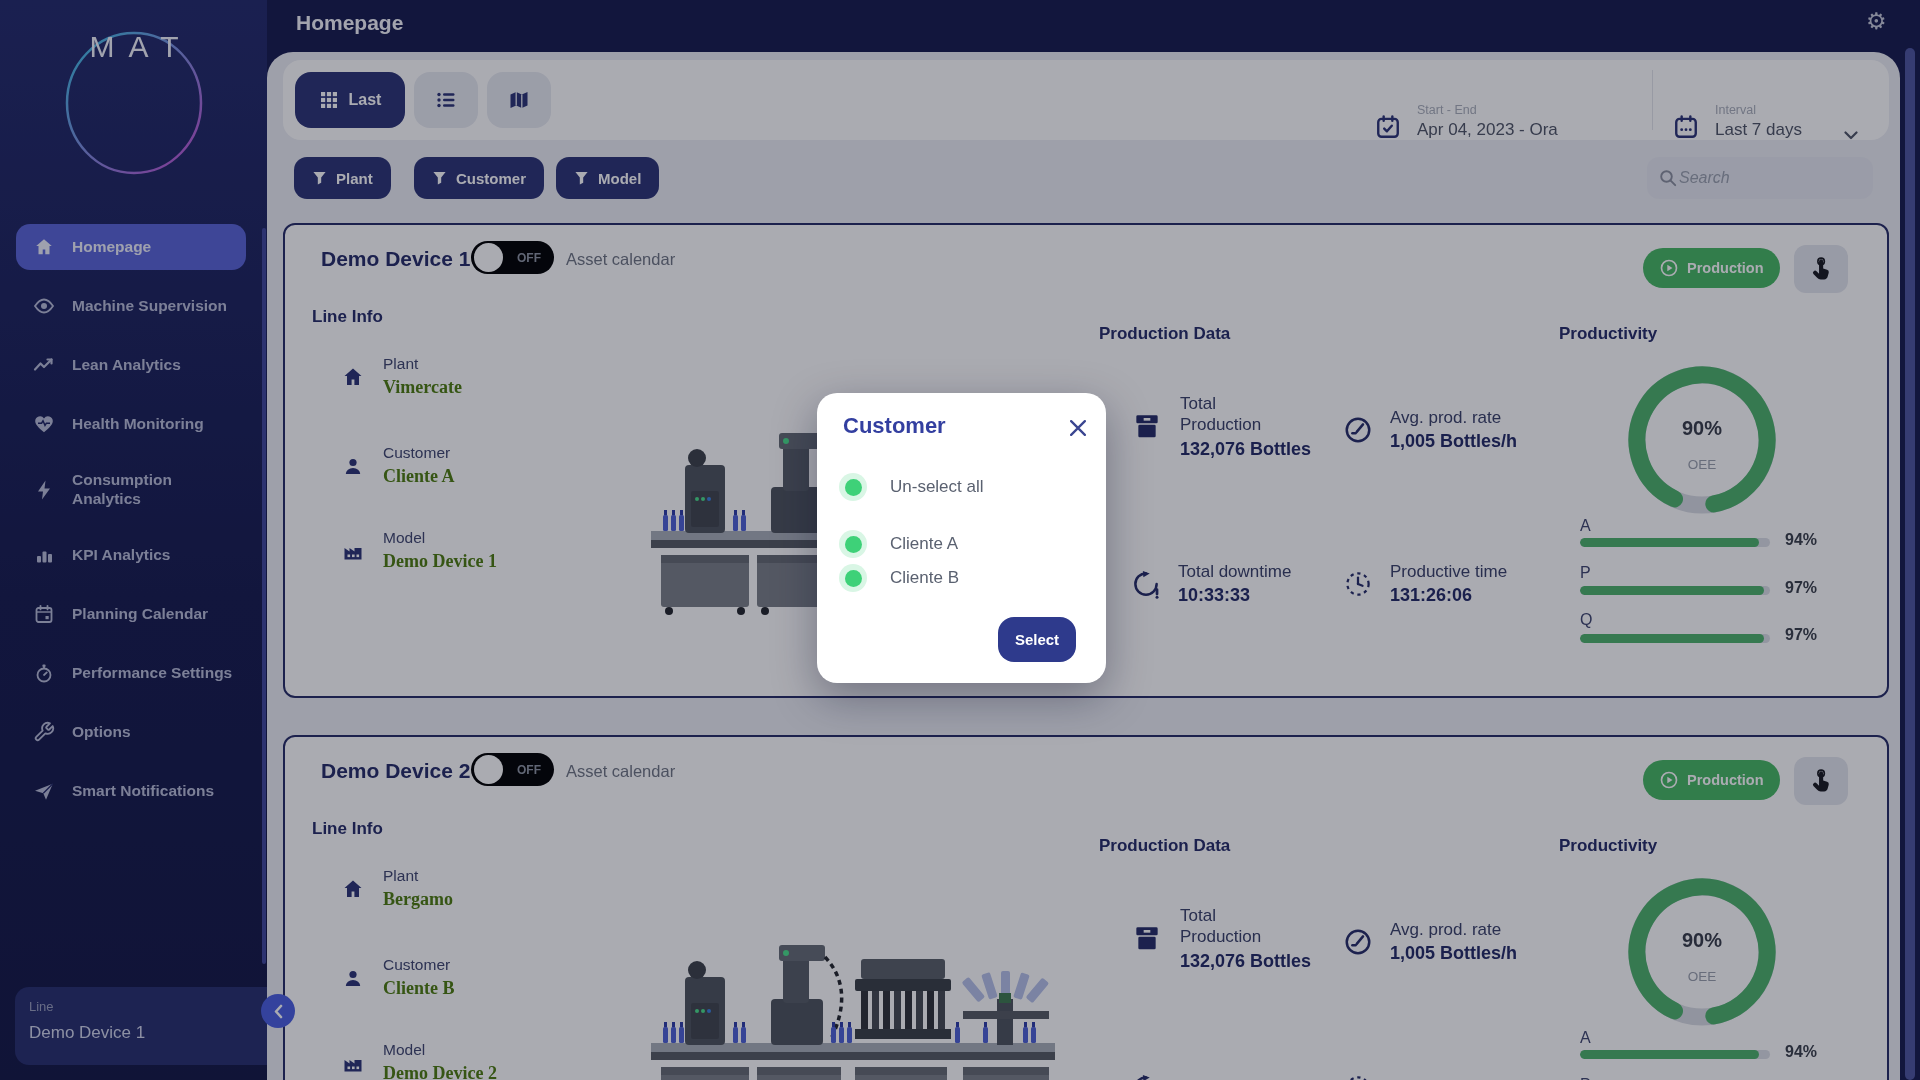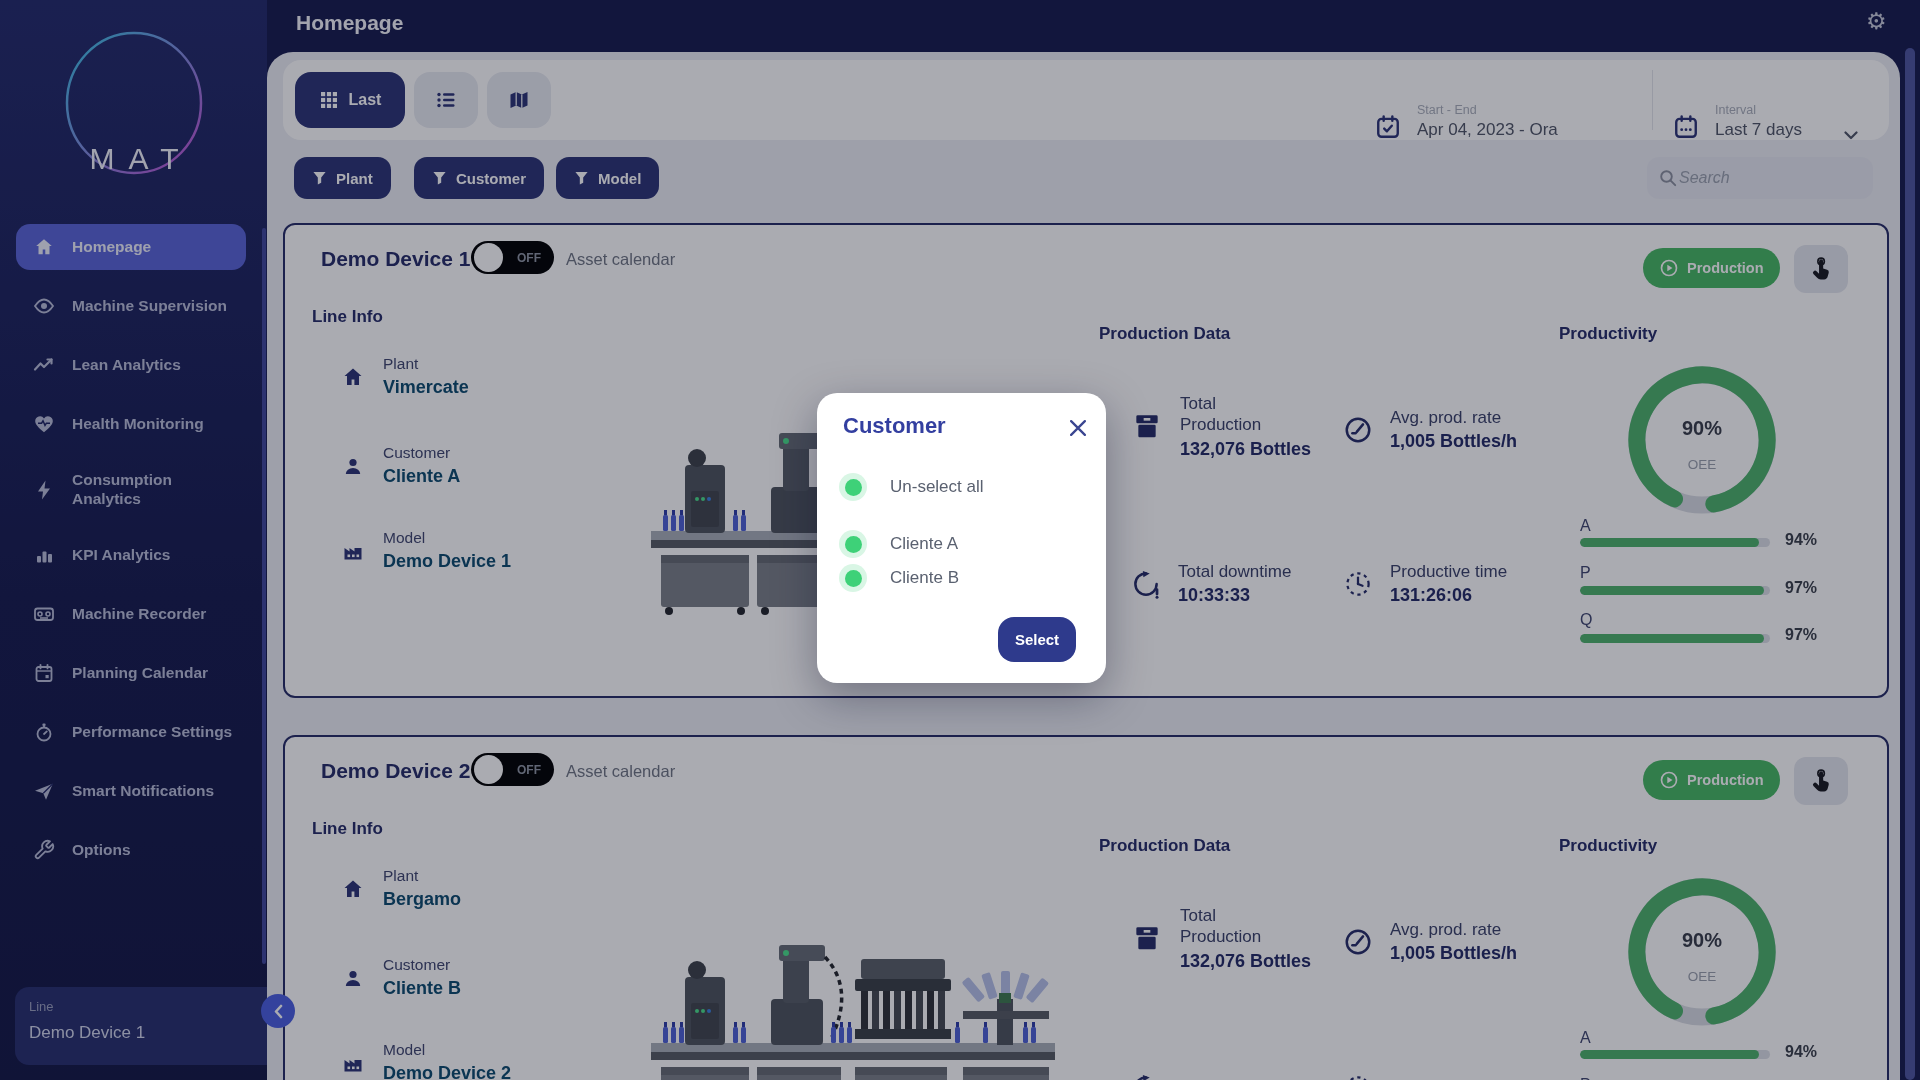--- a/index.html
+++ b/index.html
@@ -1,21 +1,21 @@
 <!DOCTYPE html>
 <html><head>
 <meta charset="utf-8">
 <style>
   html,body{margin:0;padding:0;background:#10143c;font-family:"Liberation Sans",sans-serif;}
   .stage{position:relative;width:1920px;height:1080px;overflow:hidden;background:#161b4e;}
 
   
   .sidebar{position:absolute;left:0;top:0;width:267px;height:1080px;
     background:linear-gradient(180deg,#232a6b 0%,#161b4e 55%,#131744 100%);}
-  .logo{position:absolute;left:63px;top:30px;width:142px;height:146px;display:flex;align-items:flex-end;justify-content:center;}
+  .logo{position:absolute;left:63px;top:30px;width:142px;height:146px;display:flex;align-items:flex-start;justify-content:center;}
   .logo svg{position:absolute;inset:0;}
   .logo-text{position:relative;color:#f2f3fa;font-size:30px;font-weight:400;letter-spacing:14px;padding-left:14px;}
   .nav{position:absolute;left:16px;top:224px;width:230px;display:flex;flex-direction:column;gap:13px;}
   .nav-item{display:flex;align-items:center;gap:16px;padding:11px 12px 11px 16px;border-radius:14px;color:#b9bdd8;cursor:pointer;}
   .nav-item .nico{width:24px;height:24px;flex:0 0 24px;display:flex;align-items:center;justify-content:center;}
   .nav-item .nlabel{font-size:15.5px;font-weight:700;line-height:1.2;}
   .nav-item.active{background:#5a64d8;color:#eef0fb;}
   .nav-scroll{position:absolute;left:262px;top:228px;width:4px;height:736px;border-radius:2px;background:#3f479b;}
   .line-panel{position:absolute;left:15px;top:987px;width:276px;height:78px;background:#272e6e;border-radius:14px;padding:12px 0 0 14px;box-sizing:border-box;}
   .line-panel .lp-label{font-size:13px;color:#9aa0bd;}
@@ -65,21 +65,21 @@
     display:flex;align-items:center;gap:8px;padding:0 16px;color:#fff;font-size:14.5px;font-weight:700;cursor:pointer;}
   .hand-btn{position:absolute;left:1509px;top:20px;width:54px;height:48px;border:none;background:#e4e6ee;border-radius:12px;
     display:flex;align-items:center;justify-content:center;color:#17191f;cursor:pointer;}
   .section-title{position:absolute;font-size:17px;font-weight:700;color:#252c68;}
   .li-title{left:27px;top:82px;}
   .pd-title{left:814px;top:99px;}
   .pr-title{left:1274px;top:99px;}
   .li-row{position:absolute;left:56px;display:flex;gap:18px;align-items:center;color:#2b3376;}
   .li-row.r0{top:130px;} .li-row.r1{top:219px;} .li-row.r2{top:304px;}
   .li-label{font-size:15.5px;color:#3f466f;}
-  .li-value{font-size:18px;font-weight:700;color:#0c4a6e;margin-top:4px;}
+  .li-value{font-size:18px;font-weight:700;color:#4d7c0f;margin-top:4px;font-family:Liberation Serif, serif;}
   .illus{position:absolute;left:348px;top:178px;width:440px;height:212px;color:#4e545c;}
   .stat{position:absolute;display:flex;align-items:center;gap:17px;color:#252c68;}
   .stat.s0{left:846px;top:168px;} .stat.s1{left:1058px;top:182px;}
   .stat.s2{left:846px;top:336px;} .stat.s3{left:1058px;top:336px;}
   .stat-label{font-size:17px;color:#3a4169;line-height:1.25;white-space:nowrap;}
   .stat.s0 .stat-label{white-space:normal;width:112px;}
   .stat-value{font-size:18px;font-weight:700;color:#232a66;margin-top:3px;white-space:nowrap;}
   .gauge-wrap{position:absolute;left:1332px;top:130px;width:170px;height:170px;}
   .gauge-val{position:absolute;left:0;top:62px;width:170px;text-align:center;font-size:20px;font-weight:700;color:#383d49;}
   .gauge-sub{position:absolute;left:0;top:102px;width:170px;text-align:center;font-size:13.5px;color:#9aa0ad;}
@@ -404,56 +404,48 @@
           <span class="nico">
             <svg width="22" height="22">
               <use href="#sym-bars"></use>
             </svg>
           </span>
           <span class="nlabel">KPI Analytics</span>
         </div>
       <div class="nav-item">
           <span class="nico">
             <svg width="22" height="22">
-              <use href="#sym-cassette"></use>
-            </svg>
-          </span>
-          <span class="nlabel">Machine Recorder</span>
+              <use href="#sym-calendar"></use>
+            </svg>
+          </span>
+          <span class="nlabel">Planning Calendar</span>
         </div>
       <div class="nav-item">
           <span class="nico">
             <svg width="22" height="22">
-              <use href="#sym-calendar"></use>
-            </svg>
-          </span>
-          <span class="nlabel">Planning Calendar</span>
+              <use href="#sym-stopwatch"></use>
+            </svg>
+          </span>
+          <span class="nlabel">Performance Settings</span>
         </div>
       <div class="nav-item">
           <span class="nico">
             <svg width="22" height="22">
-              <use href="#sym-stopwatch"></use>
-            </svg>
-          </span>
-          <span class="nlabel">Performance Settings</span>
+              <use href="#sym-wrench"></use>
+            </svg>
+          </span>
+          <span class="nlabel">Options</span>
         </div>
       <div class="nav-item">
           <span class="nico">
             <svg width="22" height="22">
               <use href="#sym-plane"></use>
             </svg>
           </span>
           <span class="nlabel">Smart Notifications</span>
-        </div>
-      <div class="nav-item">
-          <span class="nico">
-            <svg width="22" height="22">
-              <use href="#sym-wrench"></use>
-            </svg>
-          </span>
-          <span class="nlabel">Options</span>
         </div>
     </nav>
     <div class="nav-scroll"></div>
     <div class="line-panel">
       <div class="lp-label">Line</div>
       <div class="lp-value">Demo Device 1</div>
     </div>
   </aside>
   <button class="collapse-btn">
       <span>

